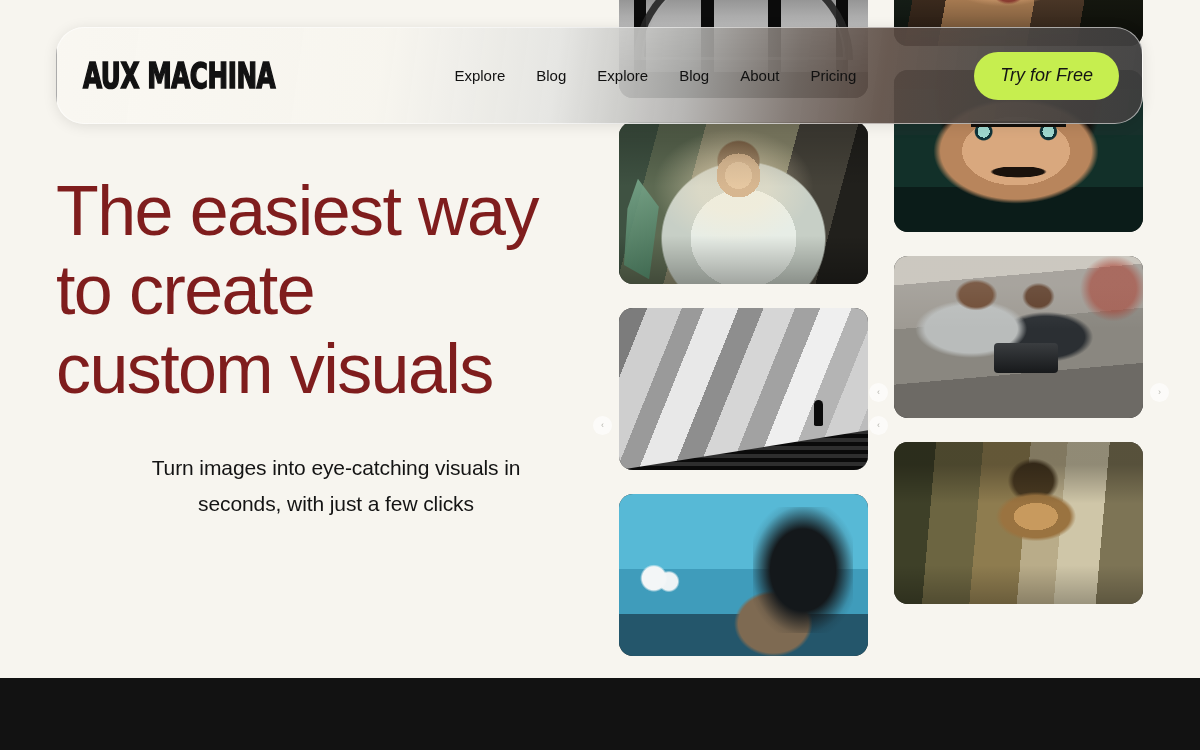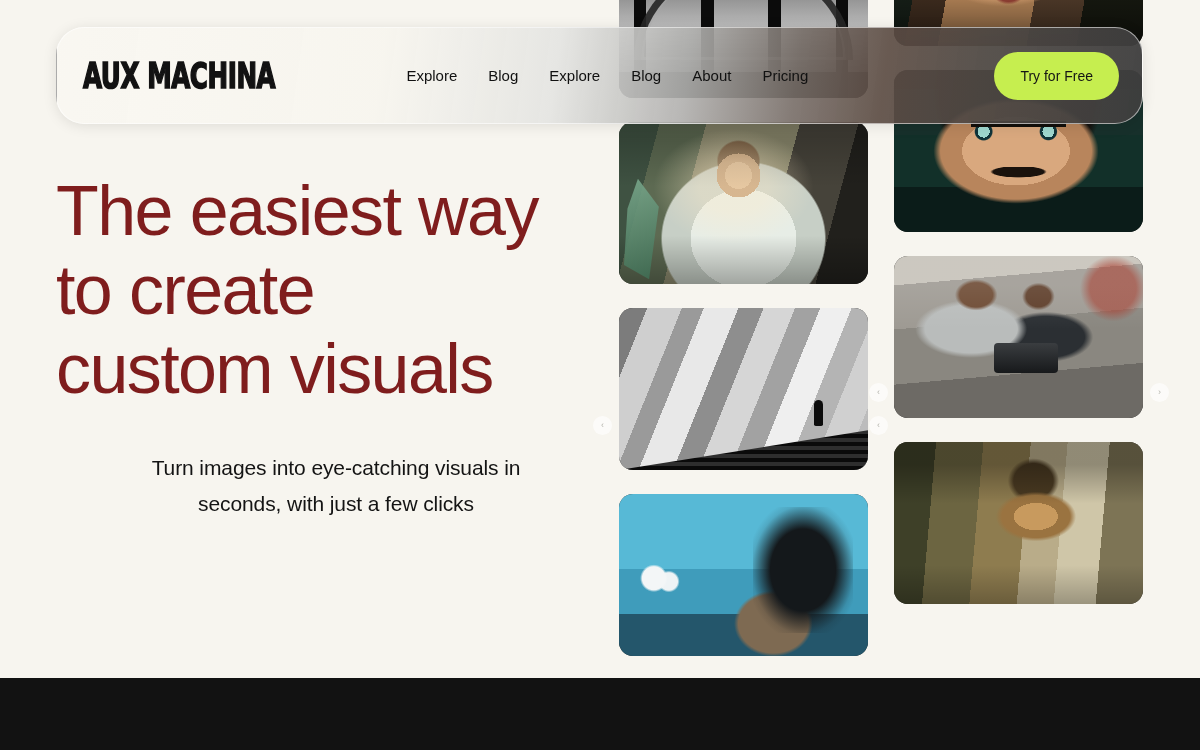--- a/index.html
+++ b/index.html
@@ -244,20 +244,21 @@
         rgba(176,176,174,.90)  58%,
         rgba(119,110,104,.90)  68%,
         rgba(92,76,68,.92)     76%,
         rgba(78,72,68,.94)     85%,
         rgba(62,62,62,.96)    100%);
     box-shadow: 0 2px 14px rgba(0,0,0,.10);
     display: flex;
     align-items: center;
     z-index: 10;
     overflow: hidden;
+    gap: 48px;
   }
 
   .brand {
     margin-left: 26px;
     font-family: "DejaVu Sans", sans-serif;
     font-weight: 700;
     font-size: 30px;
     letter-spacing: -0.5px;
     color: #121212;
     transform: scaleX(.82) scaleY(1.18);
@@ -284,23 +285,24 @@
     right: 23px;
     top: 50%;
     transform: translateY(-50%);
     background: #c6ee4f;
     color: #141414;
     border: none;
     border-radius: 999px;
     padding: 0 26px;
     height: 48px;
     font-family: "Liberation Sans", sans-serif;
-    font-size: 14px;
+    font-size: 18px;
     cursor: pointer;
     white-space: nowrap;
+    font-style: italic;
   }
 
   
   .hero {
     position: absolute;
     left: 56px;
     top: 172px;
     width: 560px;
     z-index: 4;
   }

